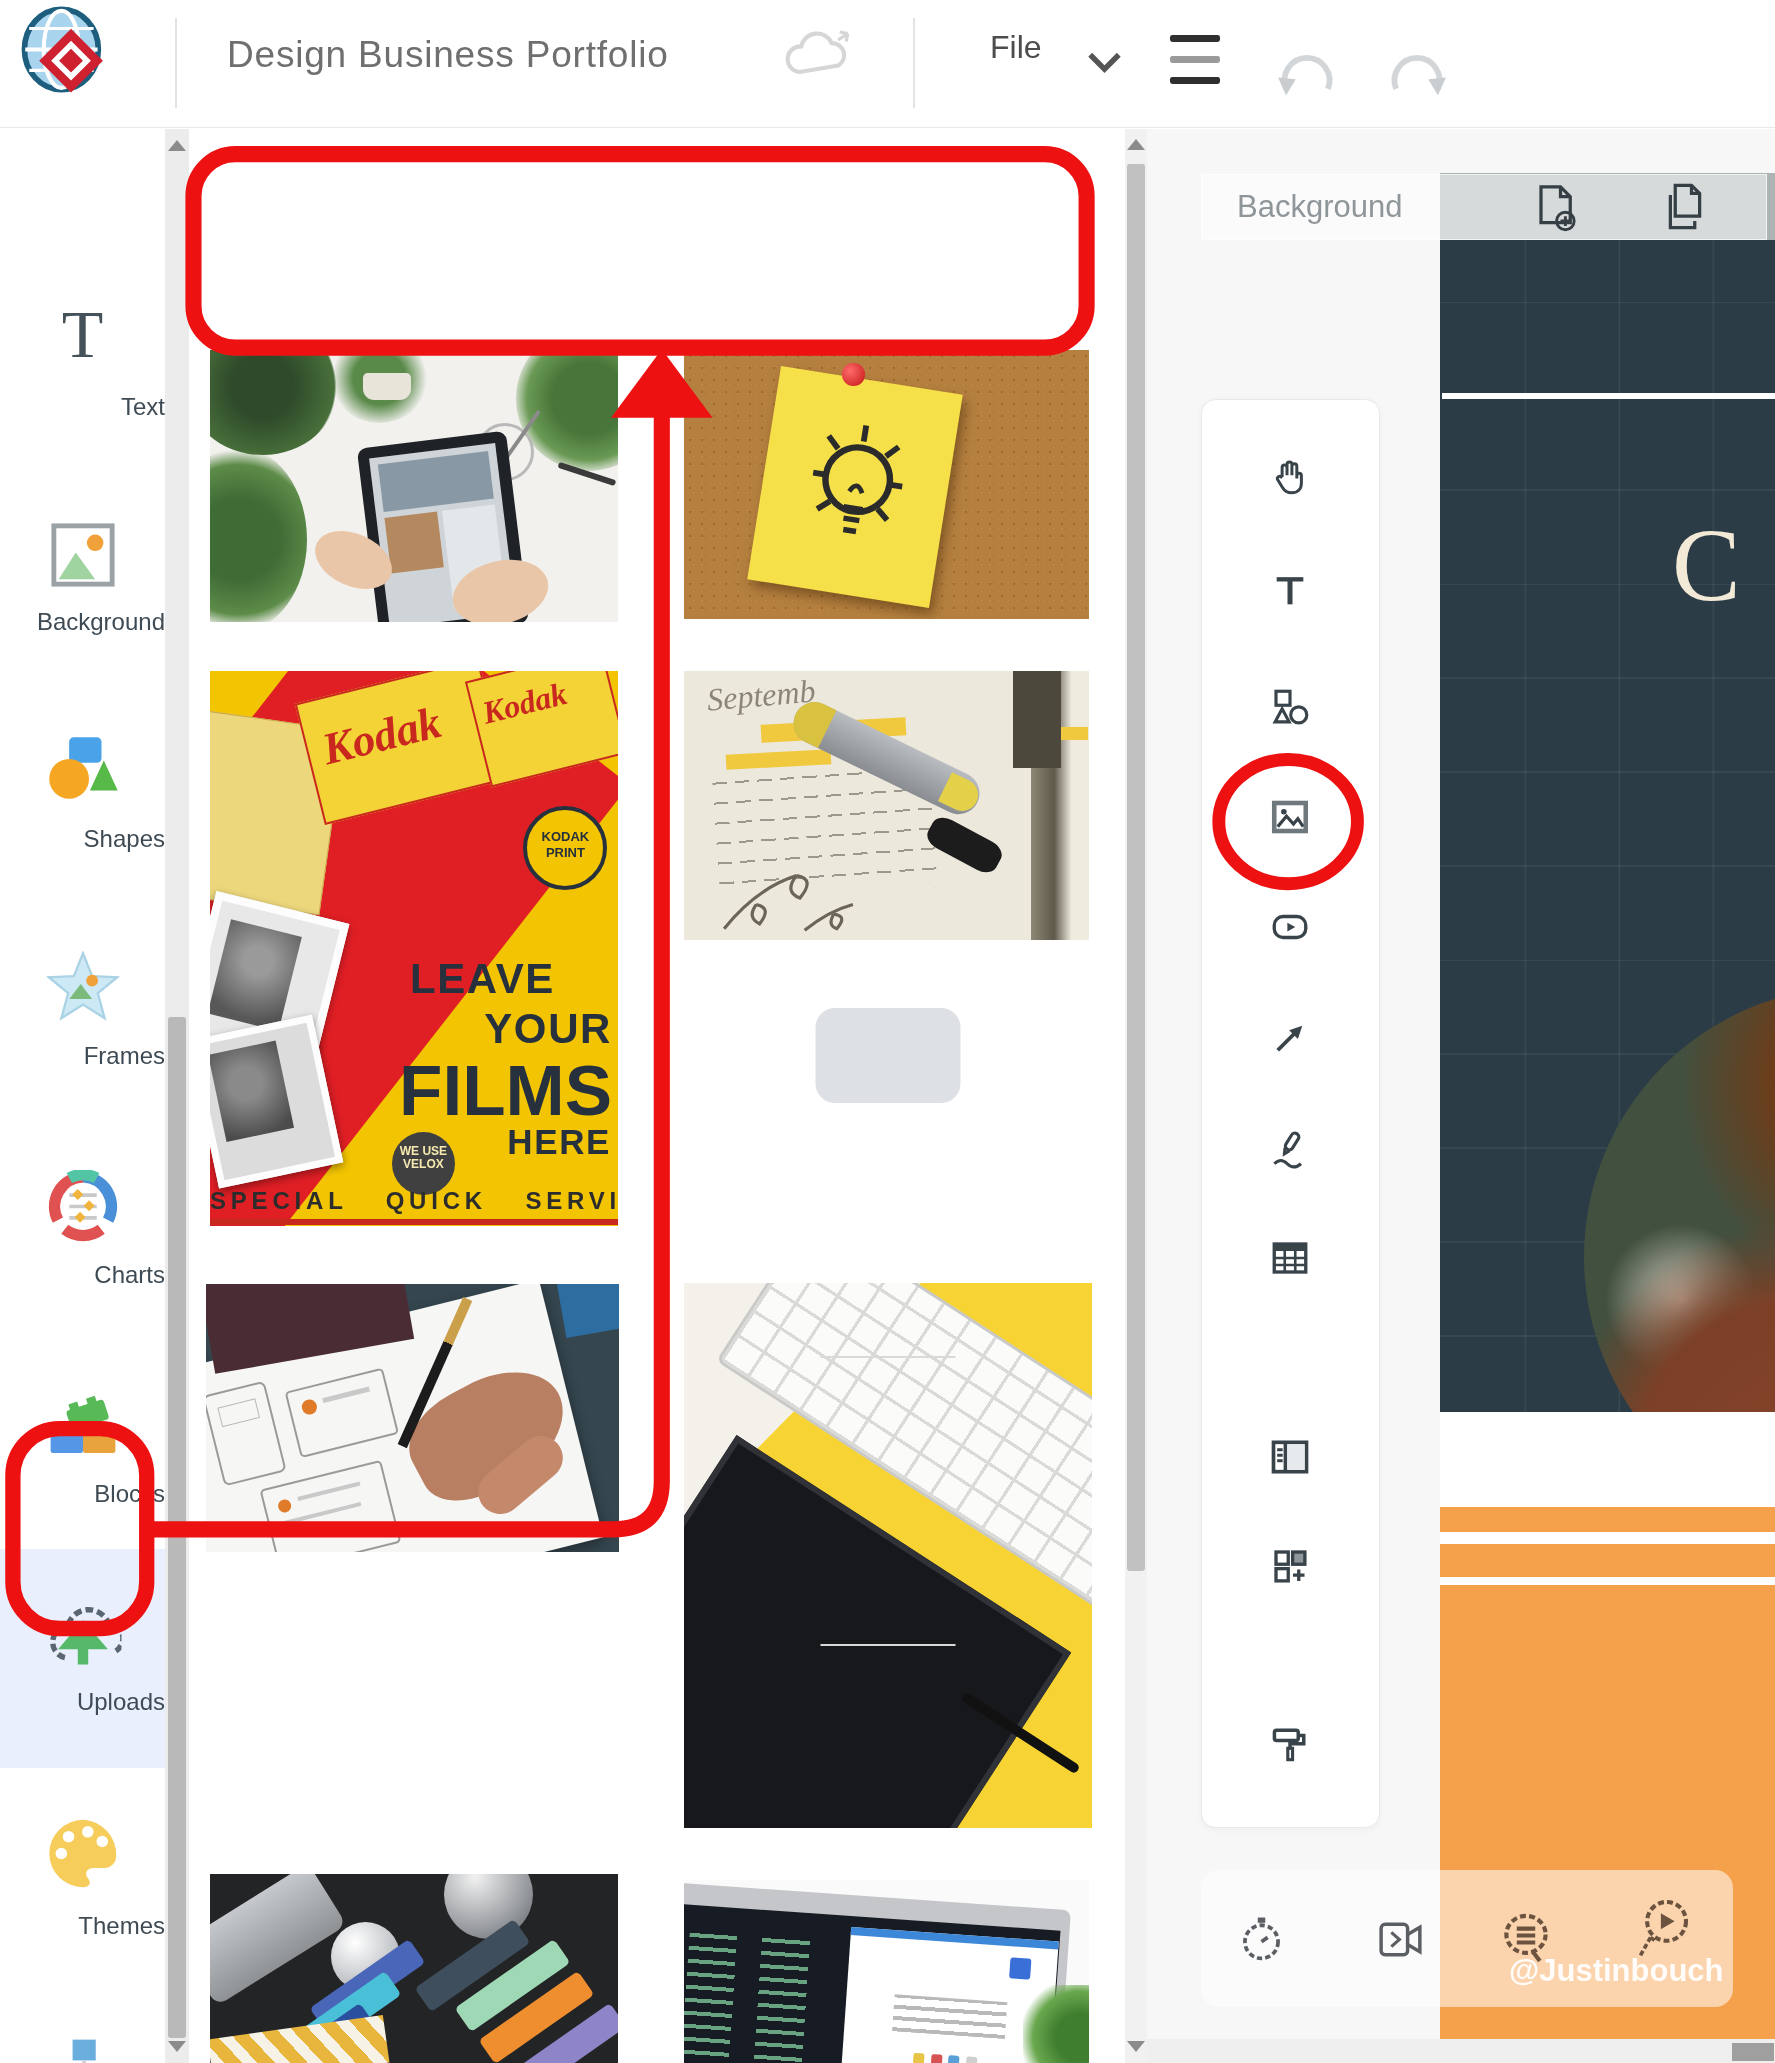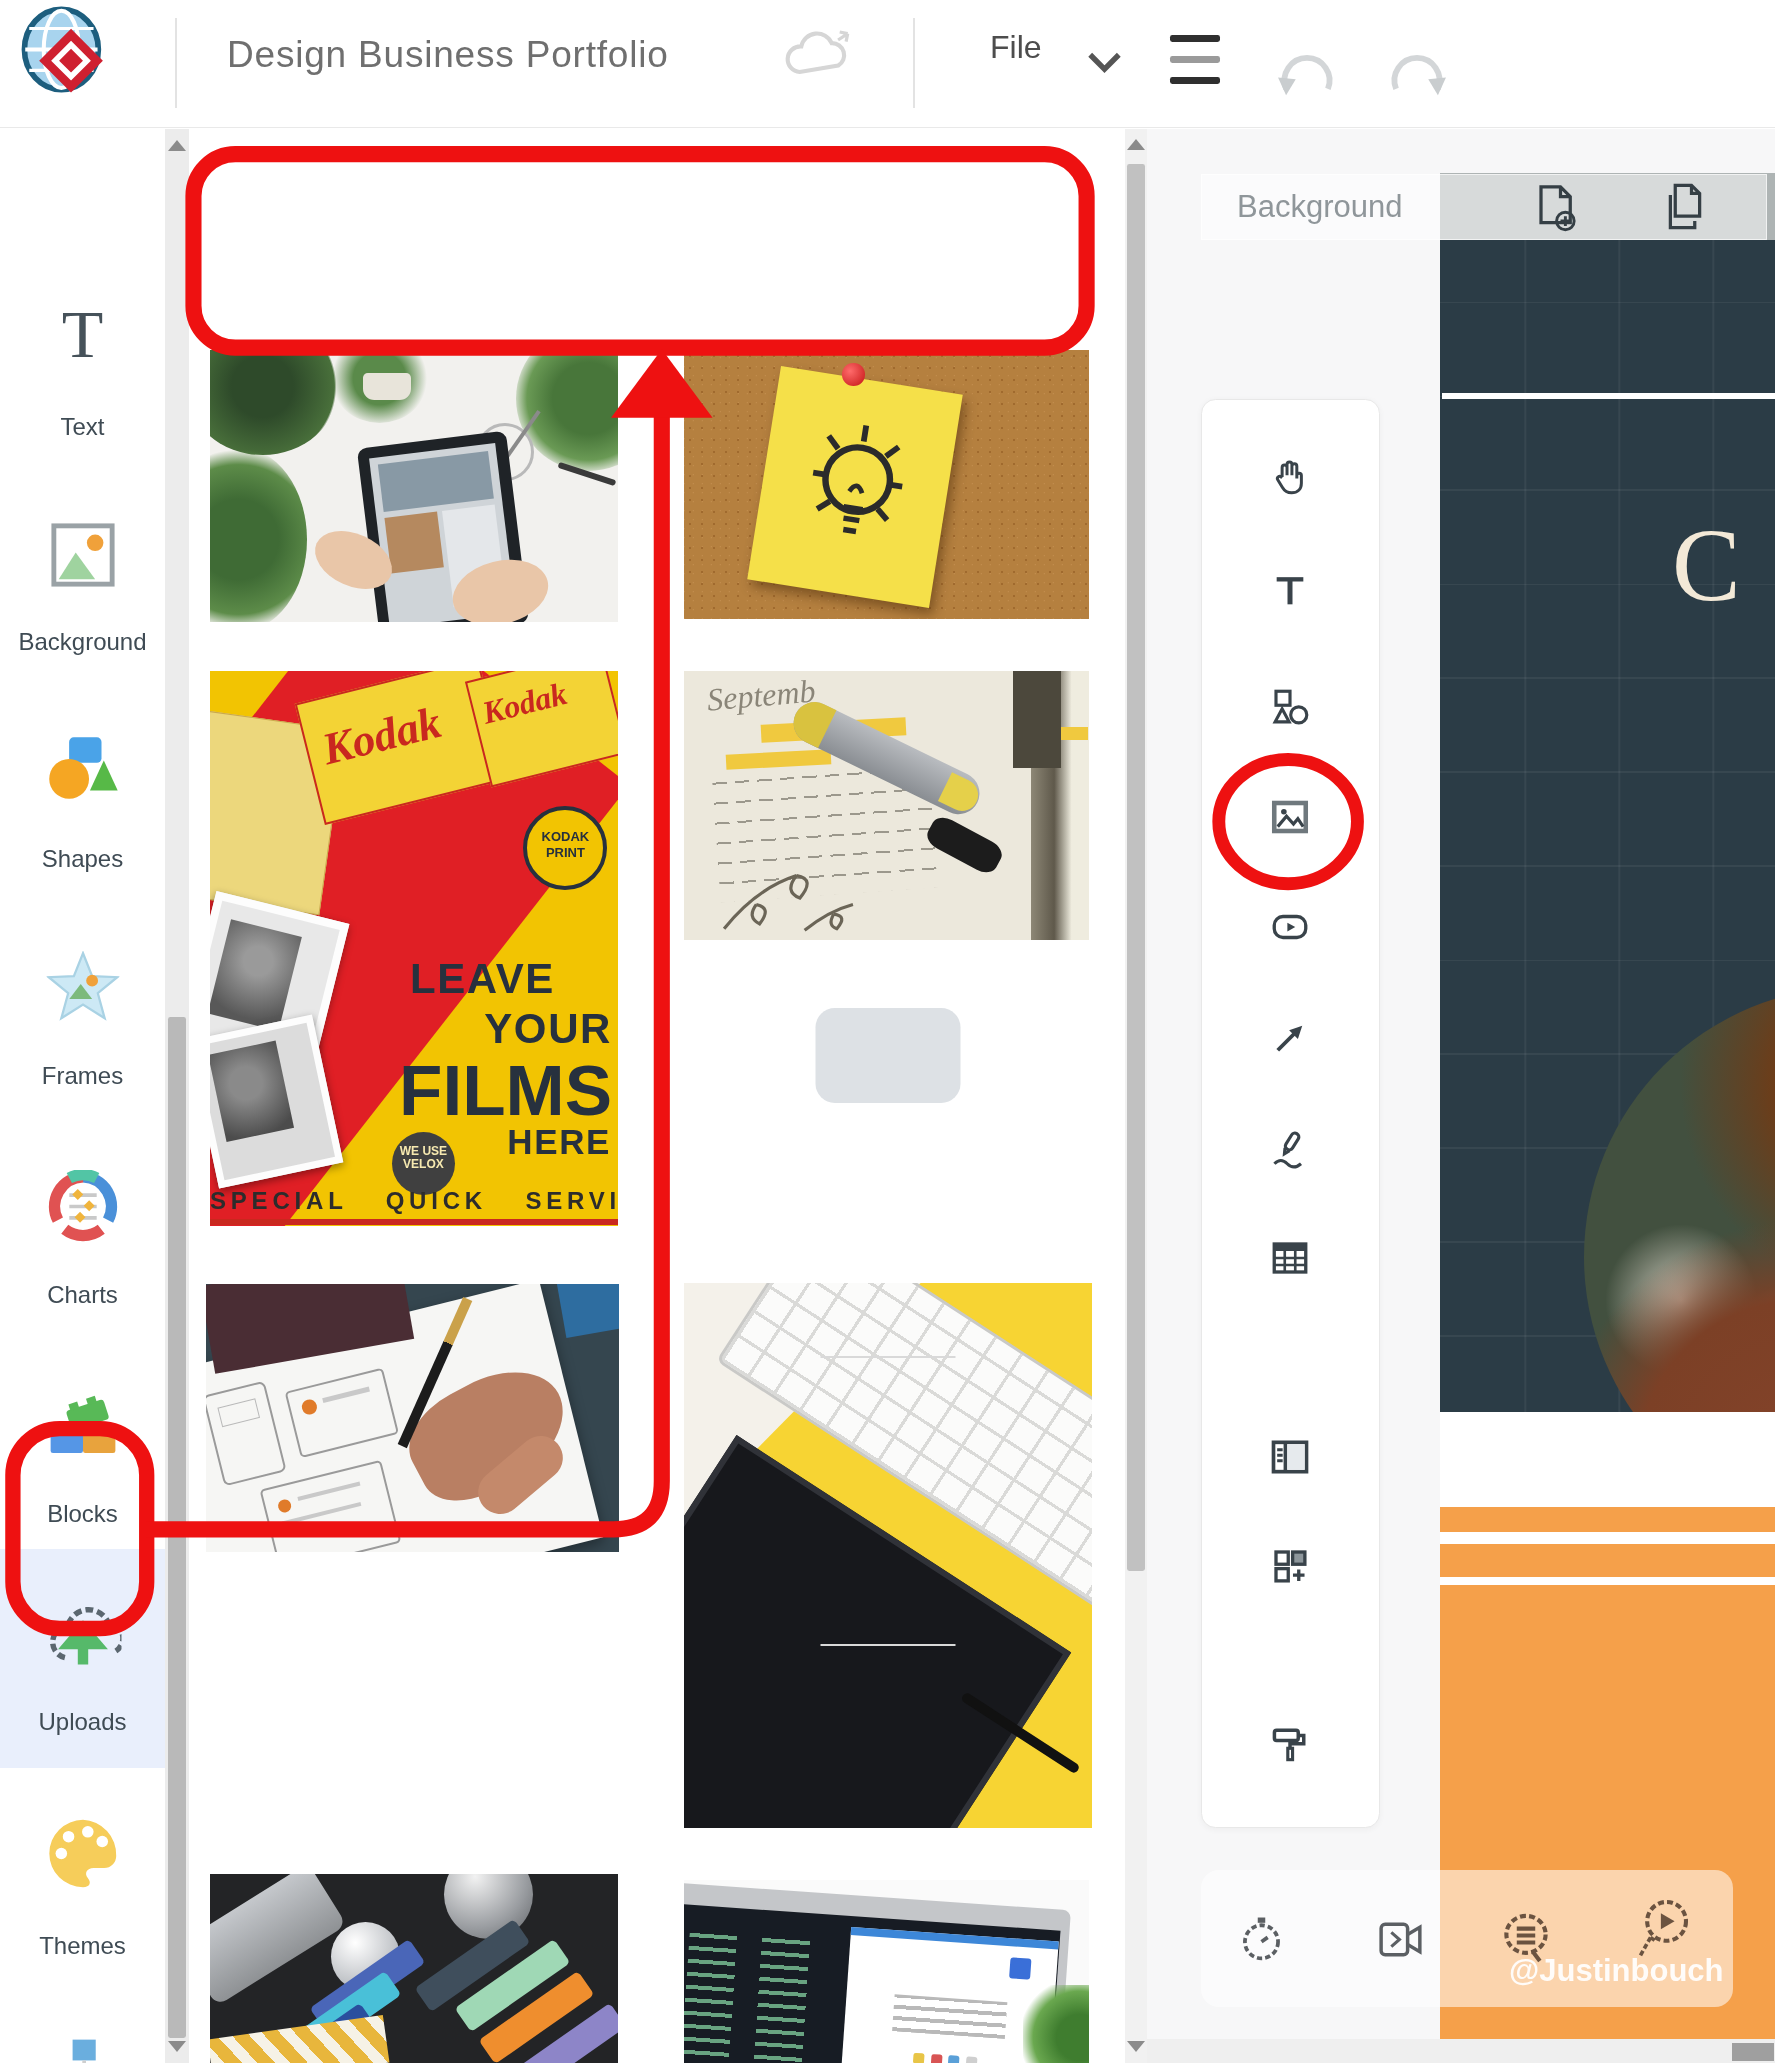--- a/index.html
+++ b/index.html
@@ -7,21 +7,21 @@
          font-family:"Liberation Sans",sans-serif;background:#fff;}
   .abs{position:absolute;}
   
   #topbar{left:0;top:0;width:1775px;height:127px;background:#fff;border-bottom:1.6px solid #e9e9e9;}
   .vdiv{width:1.6px;background:#e3e3e3;top:18px;height:90px;}
   #doc-title{left:227px;top:26px;font-size:37px;color:#6f6f6f;letter-spacing:0.8px;margin-top:8px;}
   #file-label{left:990px;top:29px;font-size:32px;color:#4d4d4d;}
   
   #sidebar{left:0;top:129px;width:165px;height:1935px;background:#fff;}
   #sidebar-active-bg{left:0;top:1420px;width:165px;height:219px;background:#e9effc;}
-  .side-item-label{left:0;width:165px;text-align:center;font-size:24px;color:#3f4b54;margin-top:20px;}
+  .side-item-label{left:0;width:165px;text-align:right;font-size:24px;color:#3f4b54;}
   .side-icon{left:50%;transform:translateX(-50%);}
   .sb-track{background:#ececec;}
   .sb-thumb{background:#b9b9b9;border-radius:2.4px;}
   .sb-arrow{width:0;height:0;left:50%;transform:translateX(-50%);}
   .arrow-up{border-left:9px solid transparent;border-right:9px solid transparent;border-bottom:11.3px solid #8b8b8b;}
   .arrow-down{border-left:9px solid transparent;border-right:9px solid transparent;border-top:11.3px solid #8b8b8b;}
   
   #upload-btn{left:208px;top:171px;width:866px;height:160px;background:#2478e4;border-radius:8px;
               color:#fff;font-size:35px;font-weight:500;text-align:center;line-height:160px;border:none;}
   .thumb{overflow:hidden;background:#eee;}

